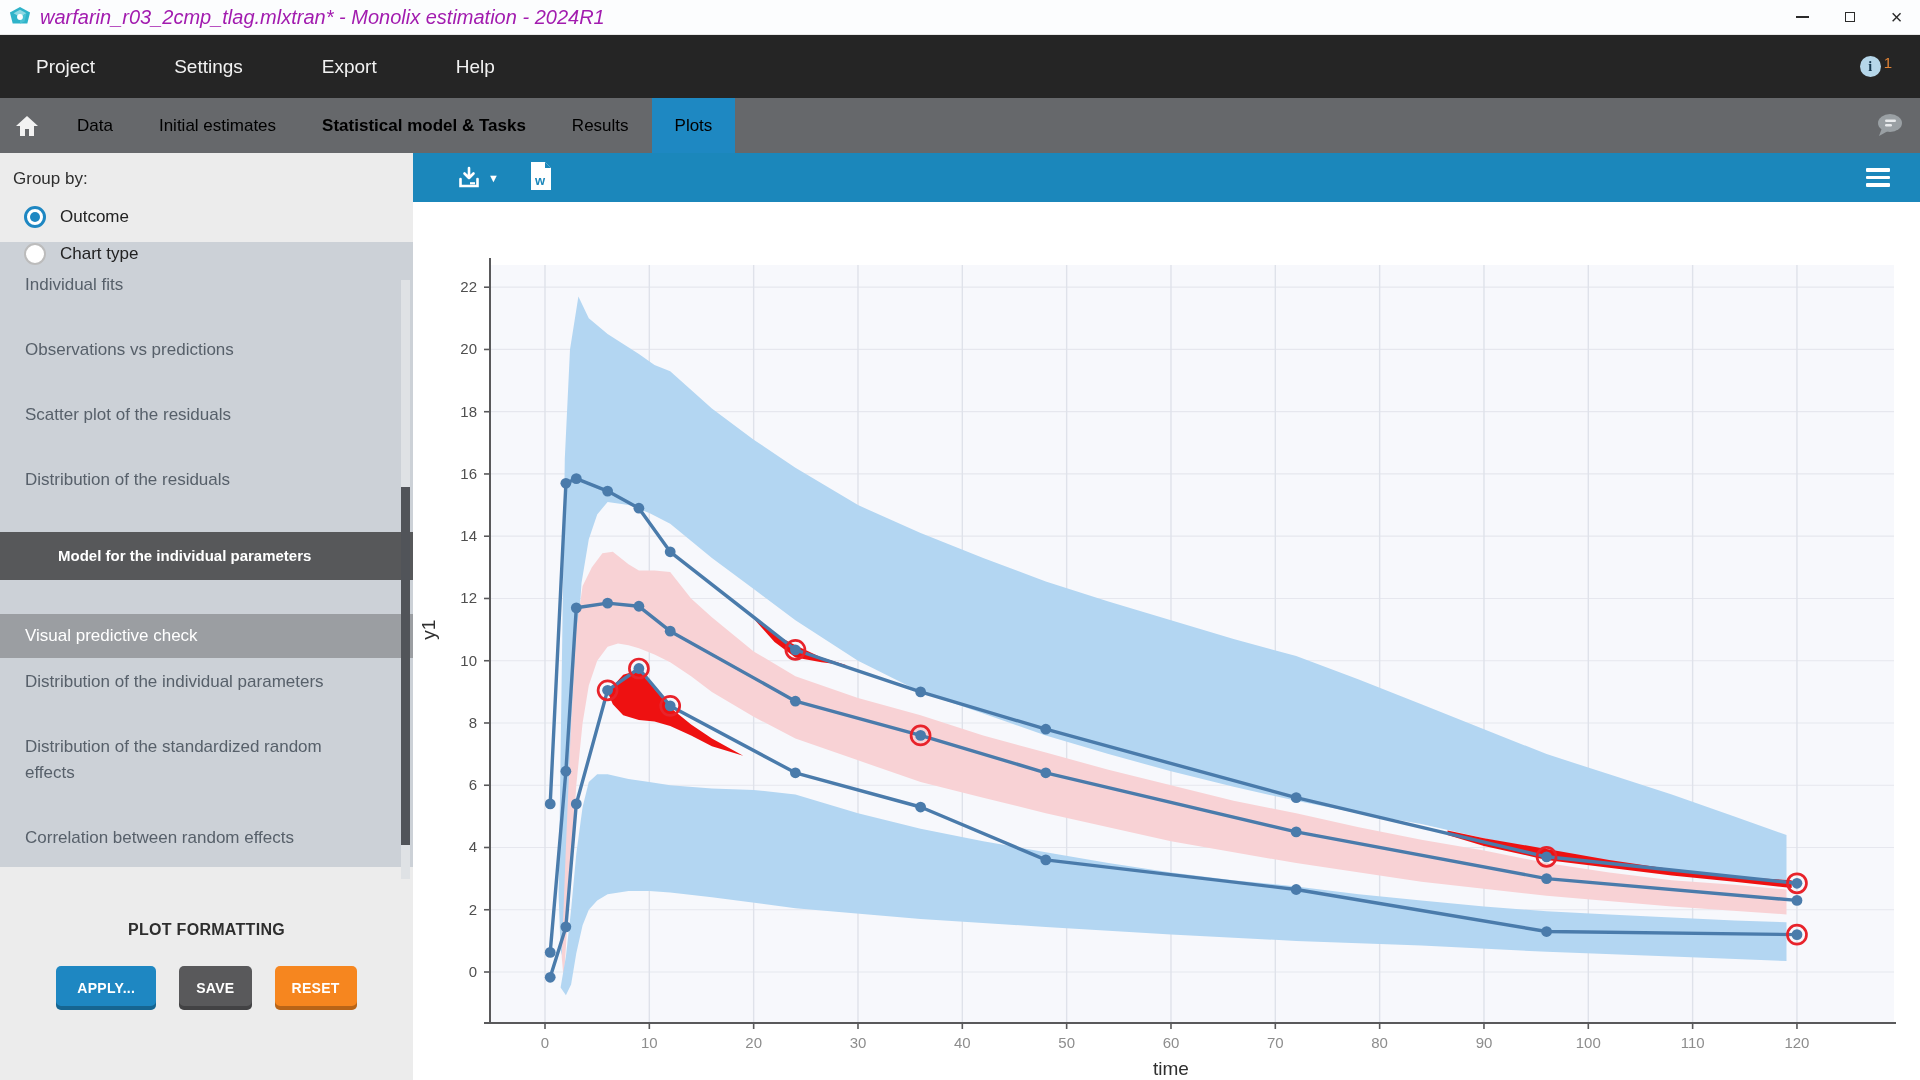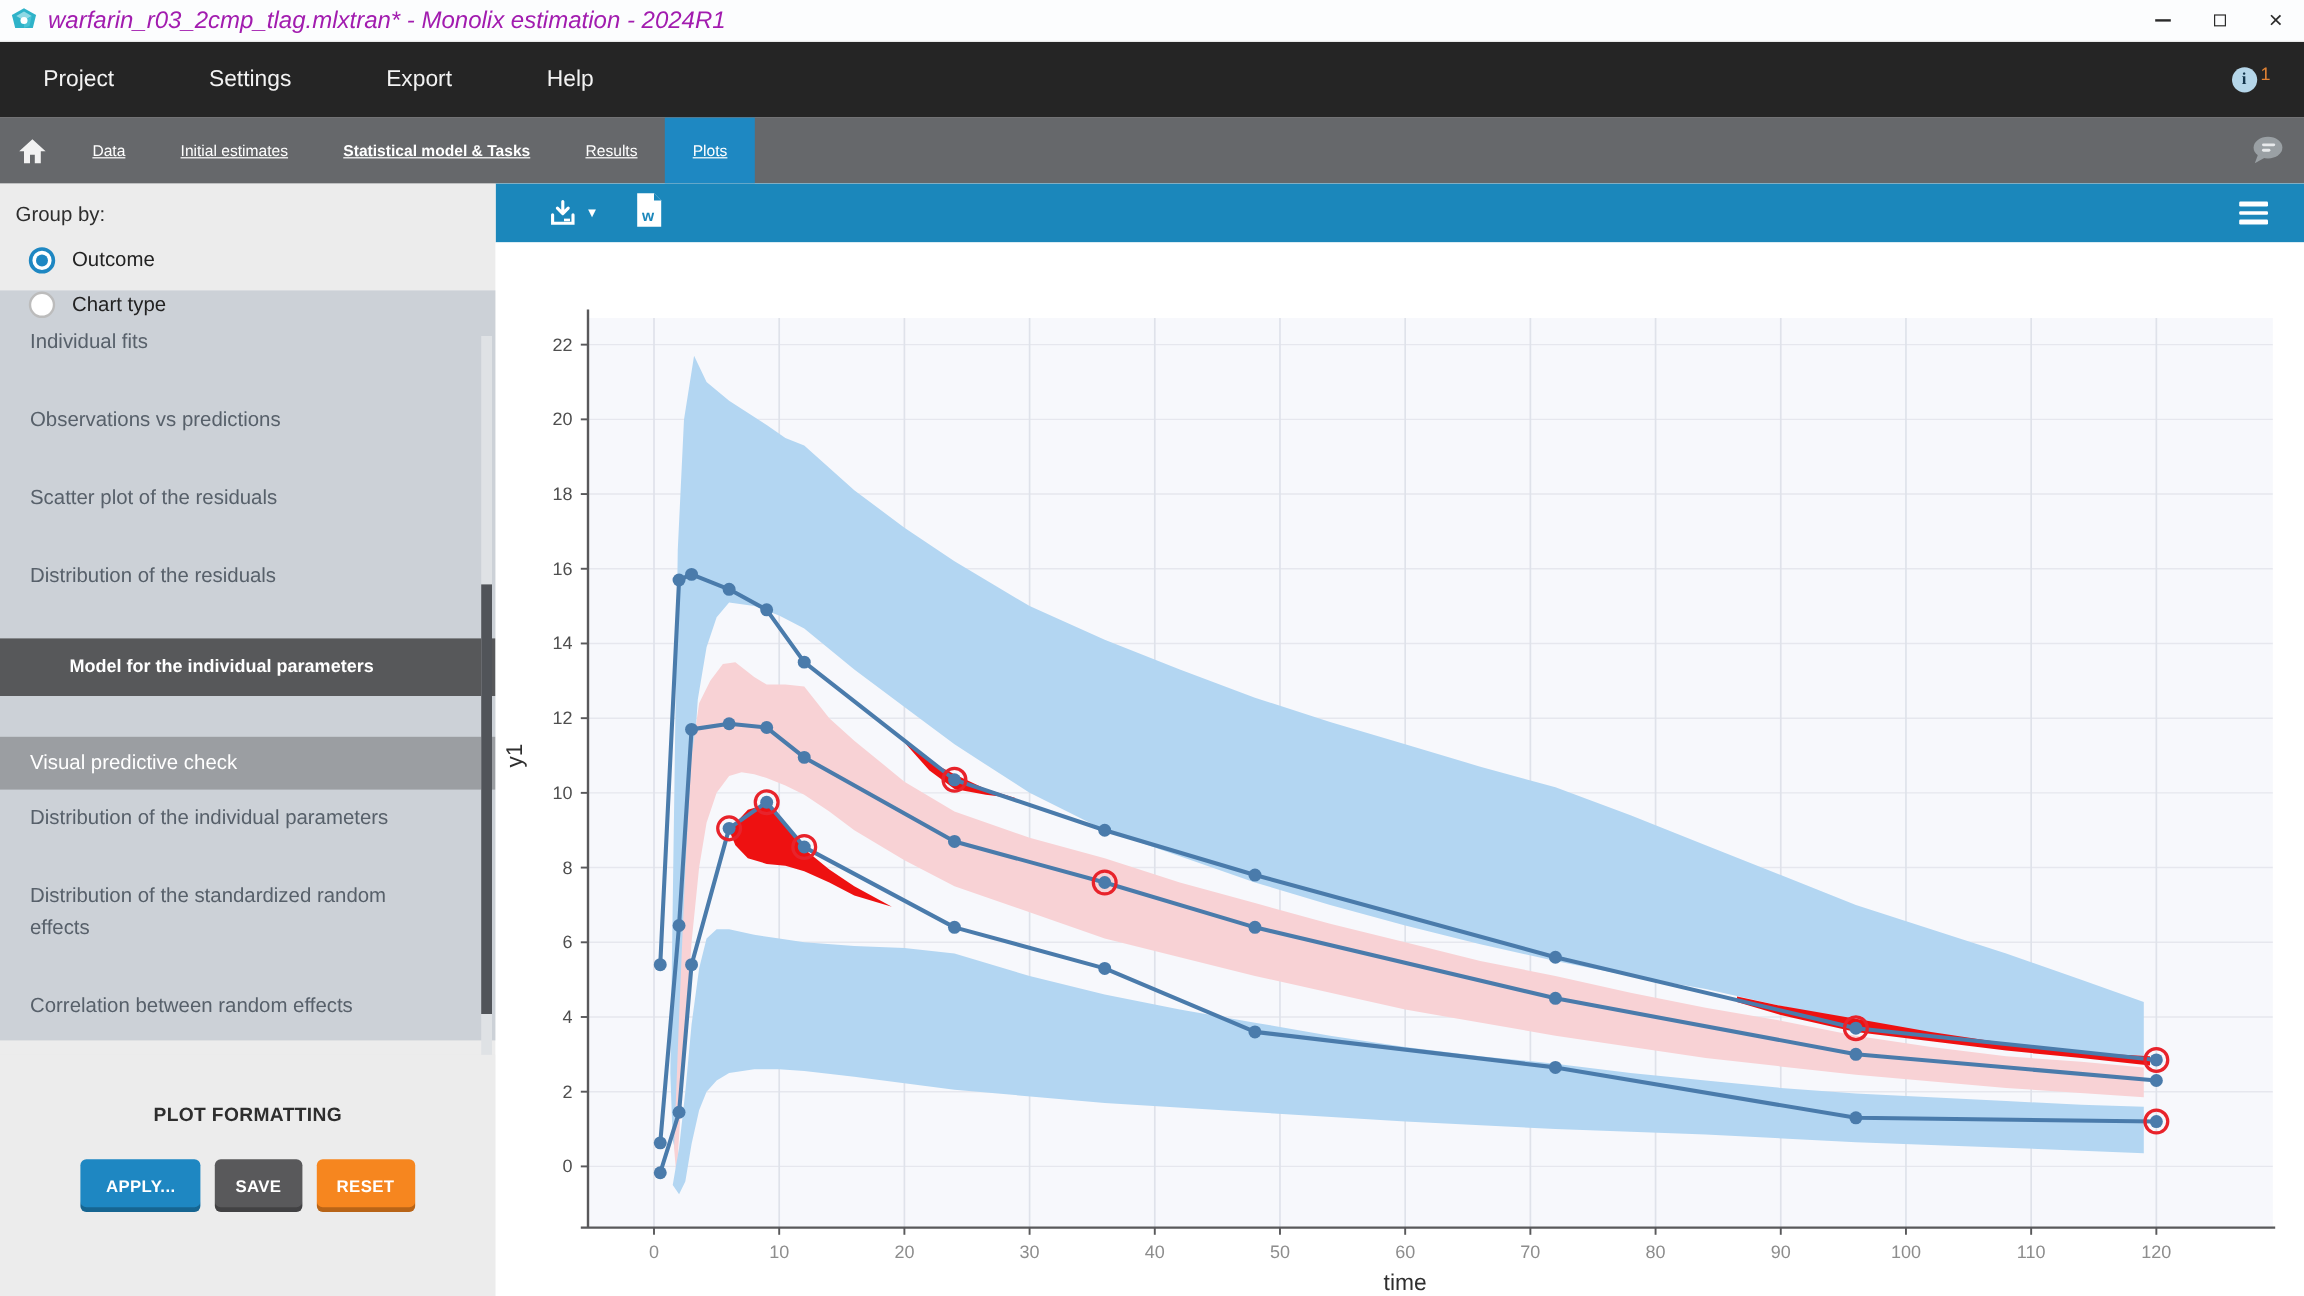--- a/index.html
+++ b/index.html
@@ -19,21 +19,21 @@
   
   .menubar { height:63px; background:#252525; display:flex; align-items:center; padding-left:36px; }
   .menu-item { color:#f2f2f2; font-size:19px; margin-right:79px; cursor:pointer; }
   .menu-right { margin-left:auto; margin-right:28px; display:flex; align-items:flex-start; gap:3px; cursor:pointer;}
   .info-circle { width:21px; height:21px; border-radius:50%; background:#b5d6e9; color:#14364d; font-weight:bold; font-size:14px; display:flex; align-items:center; justify-content:center; font-family:"Liberation Serif",serif;}
   .info-count { color:#e08234; font-size:15px; position:relative; top:-2px;}
 
   
   .tabbar { height:55px; background:#66686b; display:flex; align-items:stretch; }
   .tab-home { width:54px; display:flex; align-items:center; justify-content:center; cursor:pointer; }
-  .tab { display:flex; align-items:center; padding:0 23px; color:#ffffff; font-size:13px; cursor:pointer; white-space:nowrap;text-decoration:underline;}
+  .tab { display:flex; align-items:center; padding:0 23px; color:#000000; font-size:17px; cursor:pointer; white-space:nowrap;}
   .tab.bold { font-weight:bold; }
   .tab.active { background:#1e88c2; }
   .tabbar-right { margin-left:auto; display:flex; align-items:center; padding-right:16px; cursor:pointer;}
 
   
   .content { display:flex; height:927px; }
   .sidebar { width:413px; background:#ececec; position:relative; flex:none; }
   .main { flex:1; display:flex; flex-direction:column; background:#ffffff;}
 
   
@@ -49,21 +49,21 @@
   .plotlist { background:#ccd1d7; height:625px; padding-top:30px; overflow:hidden; }
   .pl-item { font-size:17px; color:#57606a; line-height:26px; padding:0 40px 0 25px; margin-bottom:39px; cursor:pointer; }
   .pl-item.selected { background:#9b9ea2; color:#fff; padding:9px 40px 9px 25px; margin-bottom:11px; }
   .pl-item.sub { background:#57585a; color:#fff; font-weight:bold; font-size:15px; padding:11px 10px 11px 58px; margin-bottom:34px; }
 
   .scroll-track { position:absolute; right:3px; top:127px; width:9px; height:625px; background:#dfe2e5; }
   .scroll-thumb { position:absolute; right:3px; top:334px; width:9px; height:358px; background:#515459; cursor:pointer;}
 
   .formatting { position:absolute; left:0; bottom:0; width:100%; height:201px; background:#ececec; text-align:center; }
   .fmt-title { font-size:16px; font-weight:bold; color:#2e2e2e; margin-top:42px; letter-spacing:0.3px;}
-  .fmt-btns { display:flex; justify-content:center; gap:12px; margin-top:27px; }
+  .fmt-btns { display:flex; justify-content:center; gap:23px; margin-top:27px; }
   .fmt-btn { border:none; border-radius:5px; color:#fff; font-weight:bold; font-size:14px; font-family:"Liberation Sans",sans-serif; padding:14px 17px; cursor:pointer; box-shadow: inset 0 -4px 0 rgba(0,0,0,0.25); letter-spacing:0.3px;}
   .btn-apply { background:#1e87c2; padding:14px 21px;}
   .btn-save  { background:#59595b; }
   .btn-reset { background:#f6861f; }
 
   
   .plot-toolbar { height:49px; background:#1b87bb; display:flex; align-items:center; padding-left:44px; }
   .dl-group { display:flex; align-items:center; gap:7px; cursor:pointer; }
   .caret { color:#fff; font-size:11px; }
   .word-icon { margin-left:30px; cursor:pointer; }

